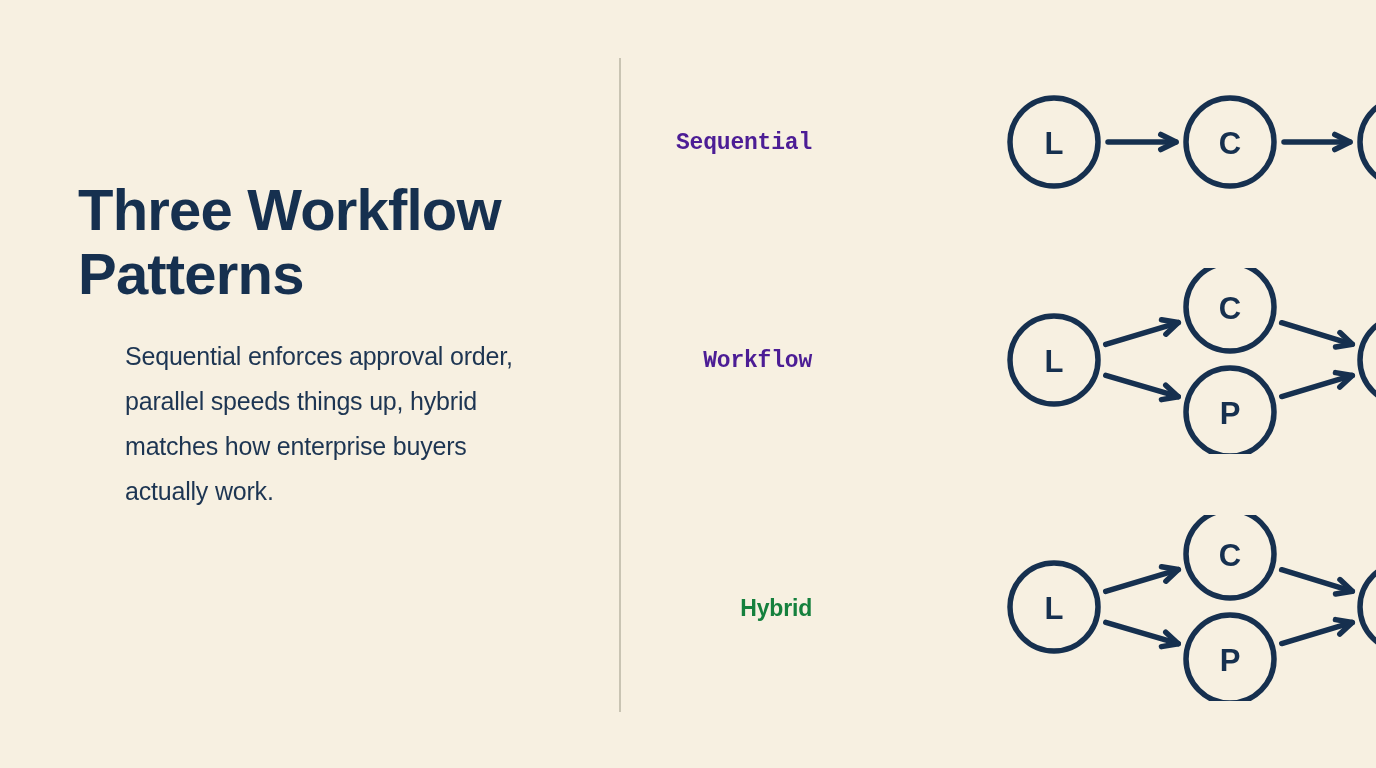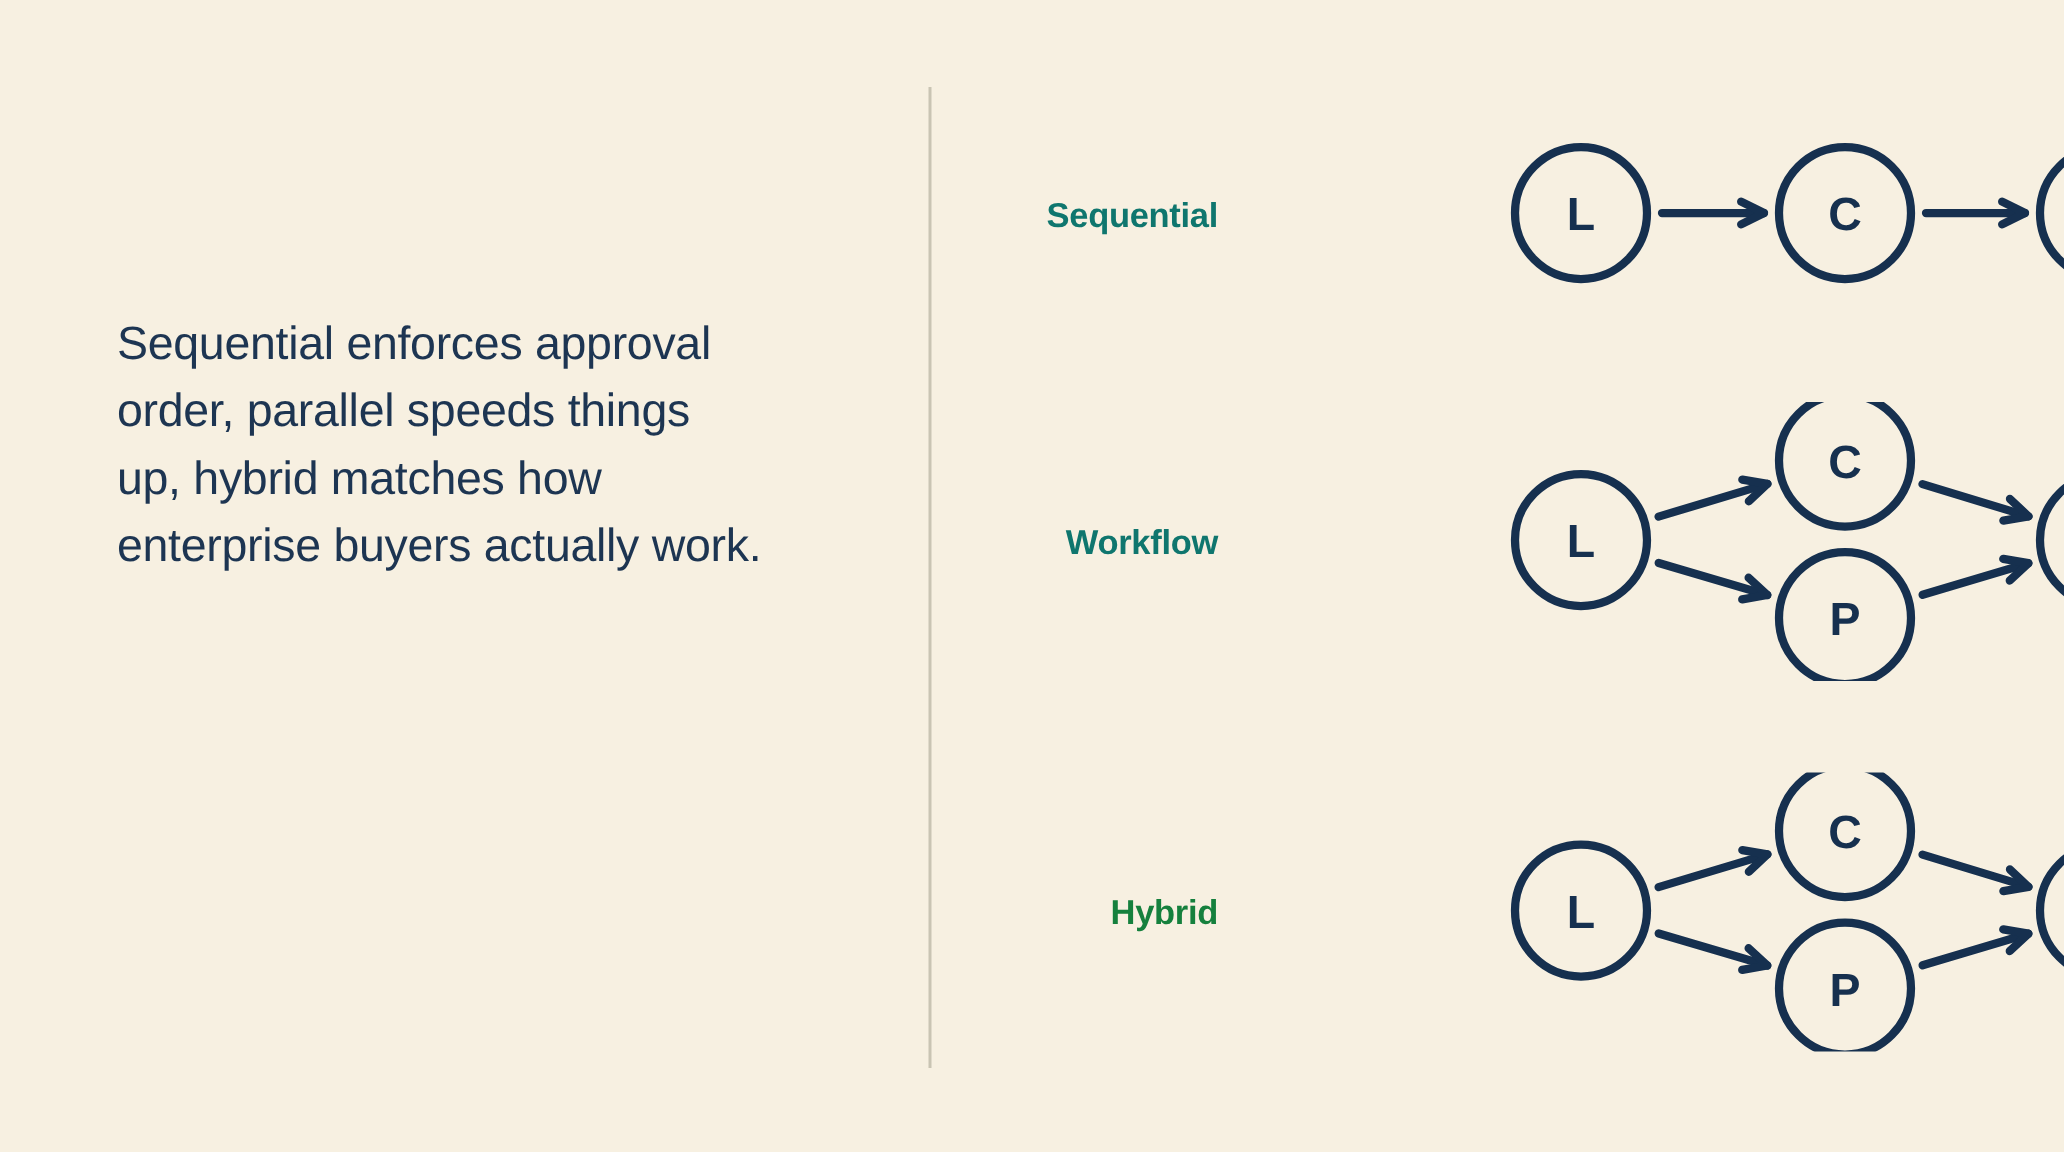--- a/index.html
+++ b/index.html
@@ -38,26 +38,27 @@
     line-height: 64px;
     font-weight: bold;
     letter-spacing: -0.8px;
     color: #16304f;
     max-width: 470px;
   }
 
   .slide-body {
     margin-top: 28px;
     font-family: "Liberation Sans", sans-serif;
-    font-size: 31px;
+    font-size: 25px;
     line-height: 45px;
     font-weight: normal;
     color: #1d3552;
     max-width: 430px;
     letter-spacing: -0.2px;
+    margin-left: 47px;
   }
 
   
   .divider {
     position: absolute;
     left: 619px;
     top: 58px;
     width: 2px;
     height: 654px;
     background: #c9c4b3;
@@ -86,21 +87,21 @@
     position: absolute;
     right: 564px;           
     font-family: "Liberation Sans", sans-serif;
     font-size: 23px;
     font-weight: bold;
     letter-spacing: -0.2px;
     white-space: nowrap;
     text-align: right;
   }
 
-  .row-label.navy  { color: #0f766e; }
+  .row-label.navy  { color: #4c1d95; font-family: Liberation Mono, monospace; }
   .row-label.accent{ color: #15803d; }
 
   #row-sequential .row-label { top: 58px; }
   #row-parallel   .row-label { top: 80px; }
   #row-hybrid     .row-label { top: 80px; }
 
   .diagram-svg {
     position: absolute;
     left: 162px;
     top: 0;
@@ -135,20 +136,21 @@
     stroke-linejoin: round;
     fill: none;
   }
 </style>
 </head>
 <body>
 
 <div id="slide">
 
   <div class="left-col">
+    <h1 class="slide-title">Three Workflow Patterns</h1>
     <p class="slide-body">Sequential enforces approval order, parallel speeds things up, hybrid matches how enterprise buyers actually work.</p>
   </div>
 
   <div class="divider"></div>
 
   <div class="diagrams">
 
     <div class="pattern-row" id="row-sequential">
       <div class="row-label navy">Sequential</div>
       <svg class="diagram-svg" id="svg-sequential" width="700" height="142" viewBox="0 0 700 142">

